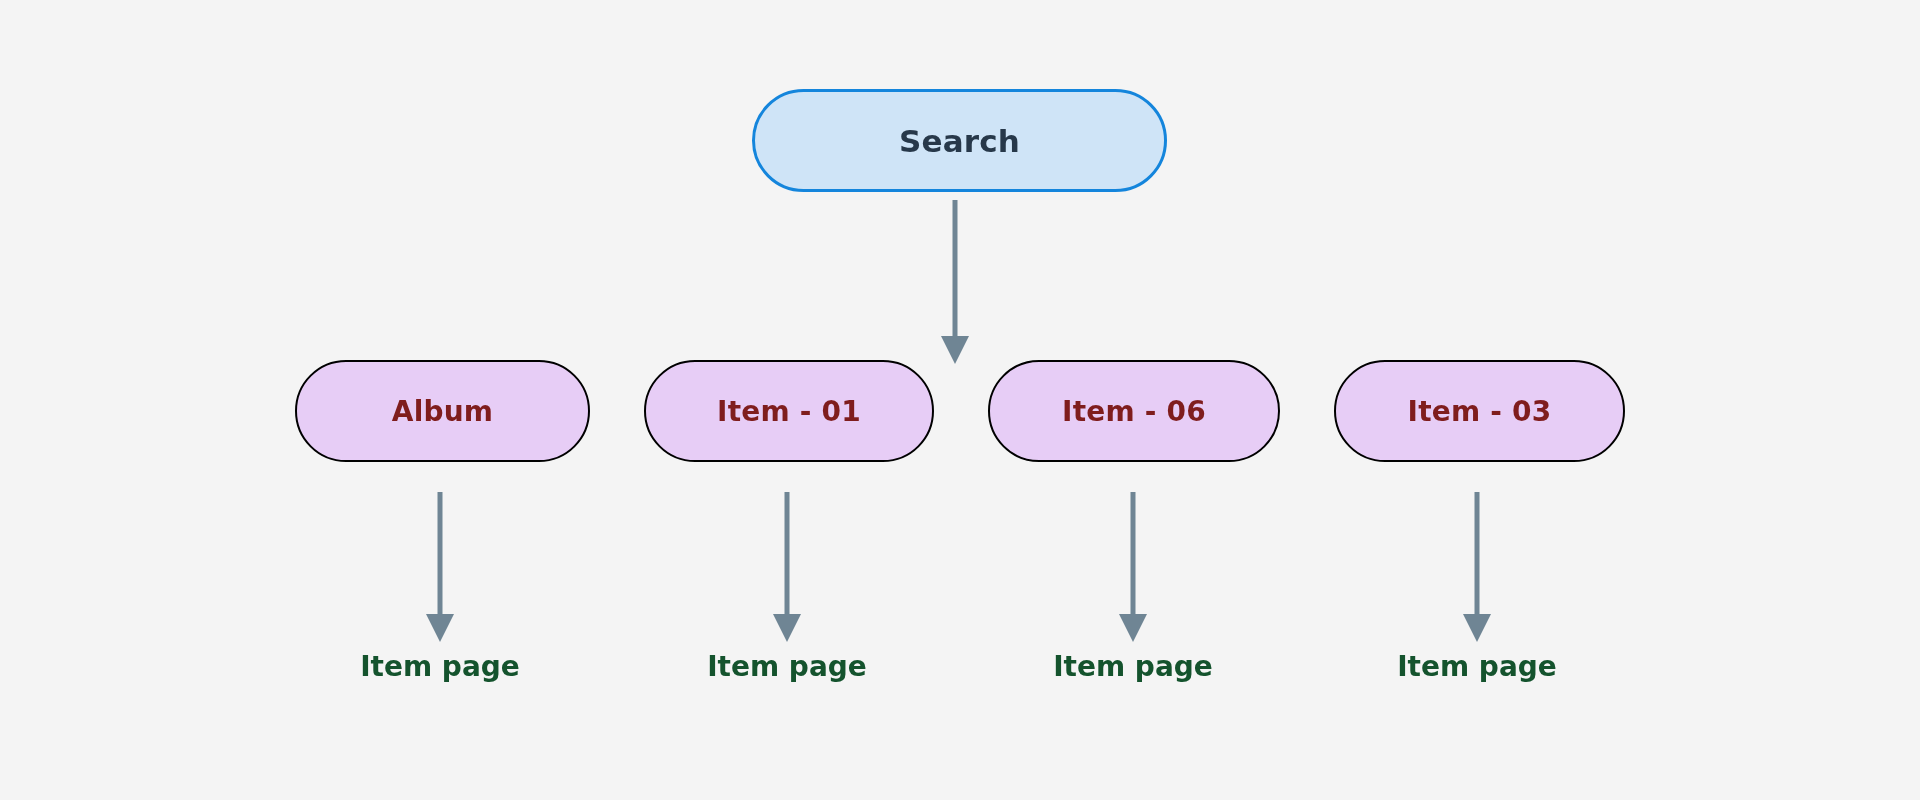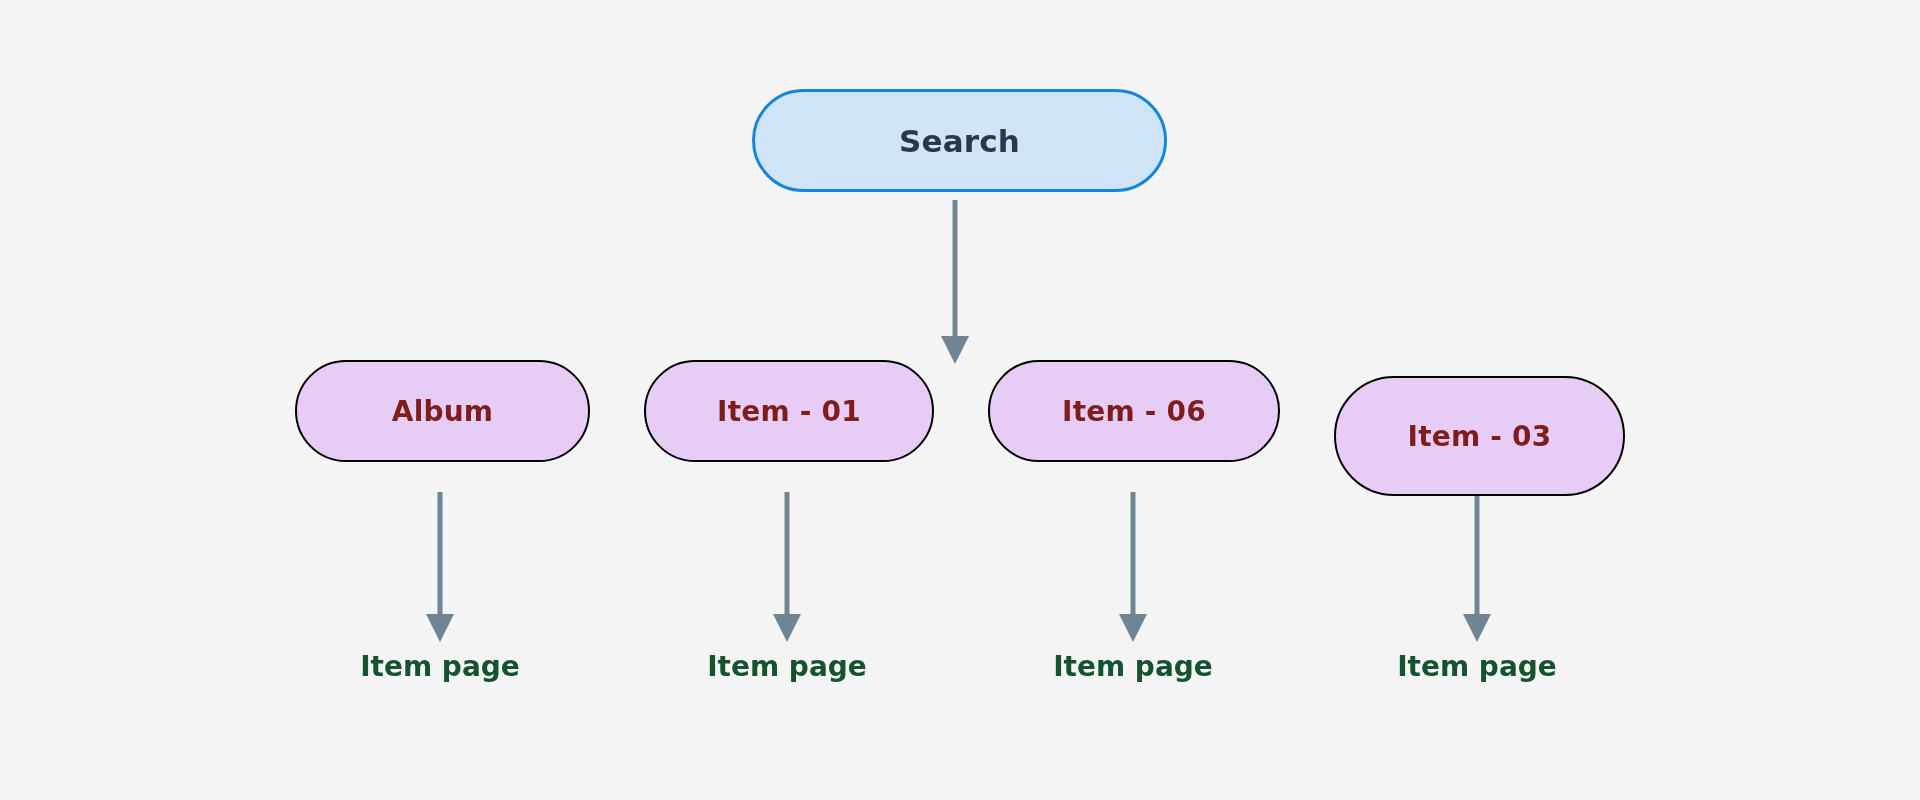--- a/index.html
+++ b/index.html
@@ -121,21 +121,21 @@
   </div>
 
   <div class="node node-branch" style="left:644px; top:360px; width:290px; height:102px;">
     <span>Item - 01</span>
   </div>
 
   <div class="node node-branch" style="left:988px; top:360px; width:292px; height:102px;">
     <span>Item - 06</span>
   </div>
 
-  <div class="node node-branch" style="left:1334px; top:360px; width:291px; height:120px;margin-top:16px;">
+  <div class="node node-branch" style="left:1334px; top:360px; width:291px; height:102px;">
     <span>Item - 03</span>
   </div>
 
   <div class="leaf-label" style="left:440px; top:650px;">Item page</div>
 
   <div class="leaf-label" style="left:787px; top:650px;">Item page</div>
 
   <div class="leaf-label" style="left:1133px; top:650px;">Item page</div>
 
   <div class="leaf-label" style="left:1477px; top:650px;">Item page</div>

